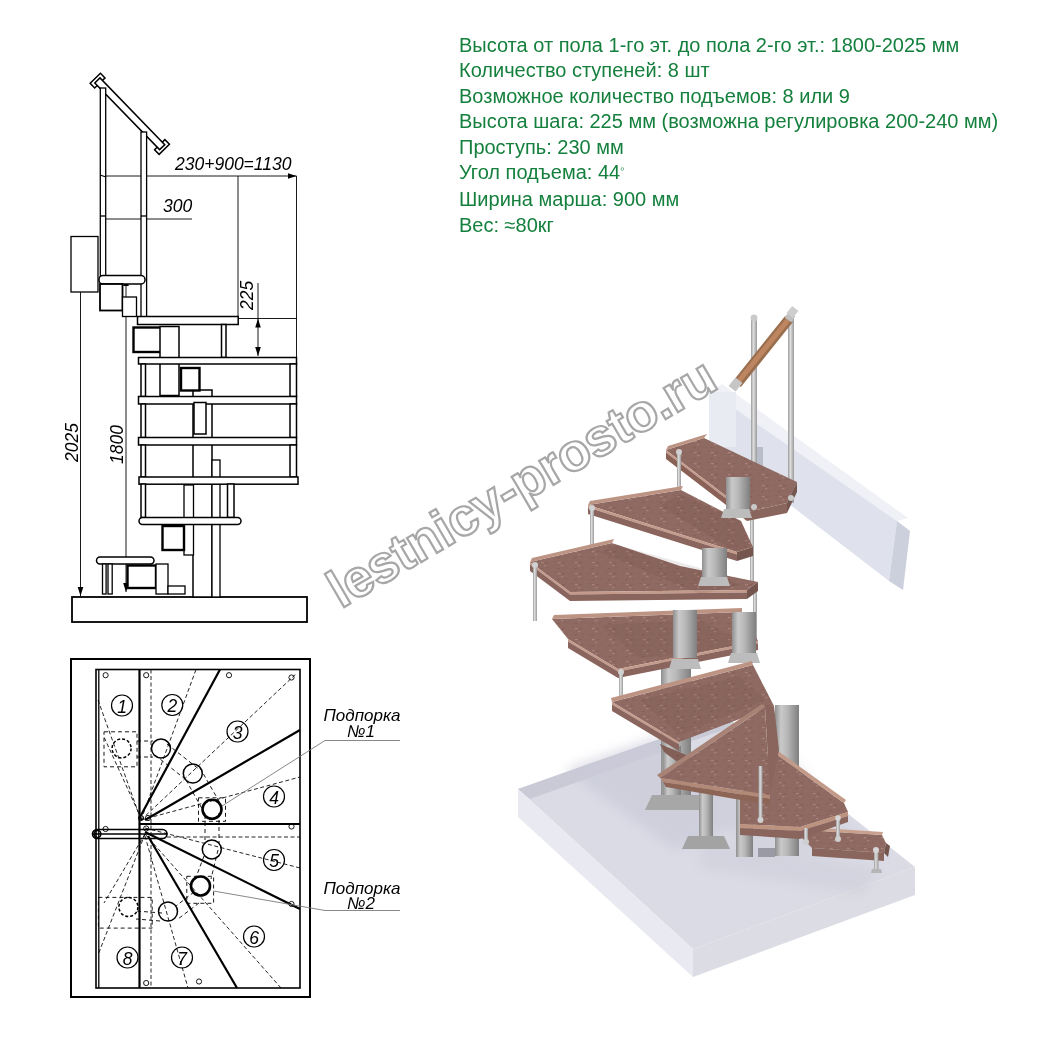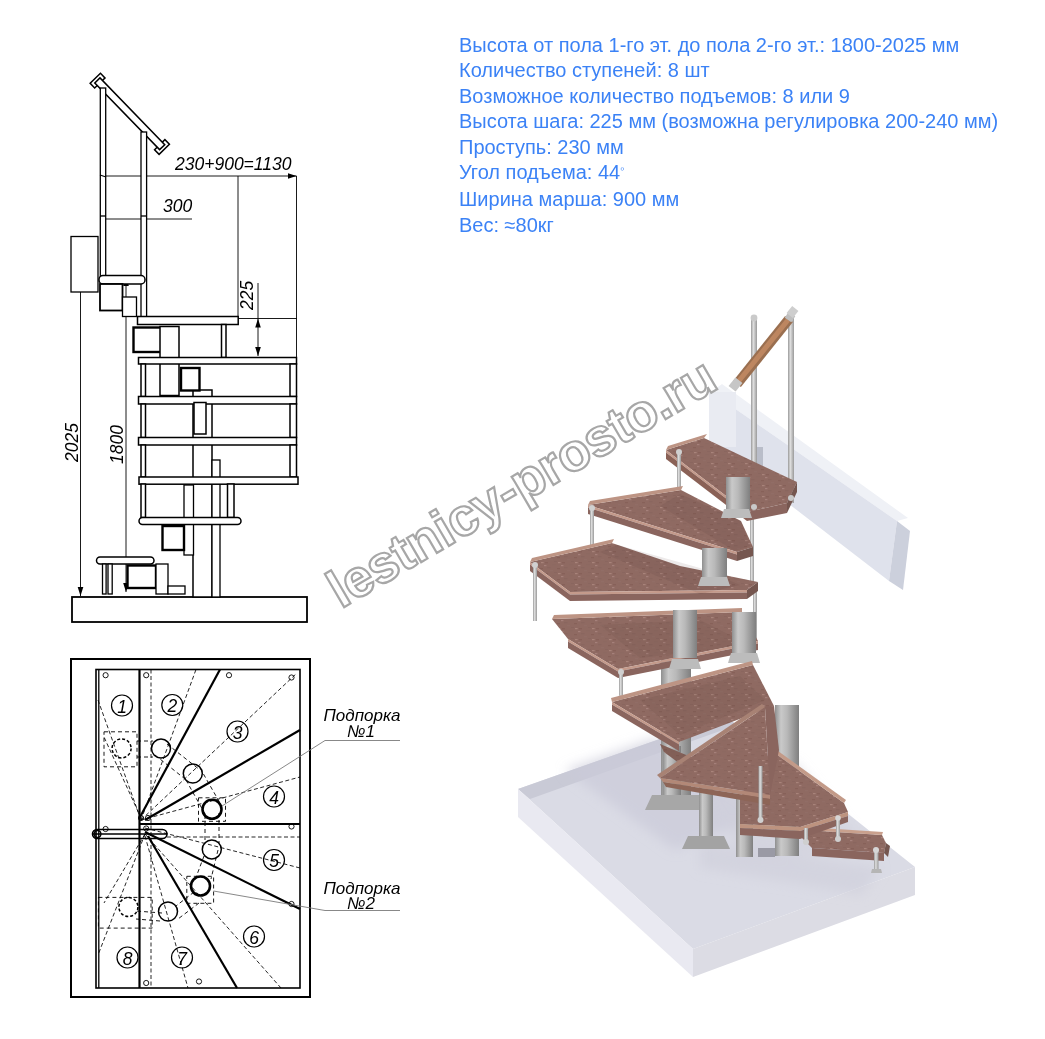--- a/index.html
+++ b/index.html
@@ -1,15 +1,15 @@
 <!DOCTYPE html>
 <html><head><meta charset="utf-8"><style>
 html,body{margin:0;padding:0;background:#fff}
 #page{position:relative;width:1045px;height:1039px;overflow:hidden;font-family:"Liberation Sans",sans-serif}
-#specs{position:absolute;left:459px;top:33px;font-size:20px;line-height:25.4px;color:#3b82f6}
+#specs{position:absolute;left:459px;top:33px;font-size:20px;line-height:25.4px;color:#15803d}
 svg{position:absolute;left:0;top:0}
 </style></head>
 <body>
 <div id="page">
 <svg width="1045" height="1039" viewBox="0 0 1045 1039">
 <defs>
 <pattern id="wd" width="17" height="11" patternUnits="userSpaceOnUse">
 <rect width="17" height="11" fill="#8f6a62"></rect>
 <rect x="1" y="1" width="3" height="1.4" fill="#876159"></rect>
 <rect x="8" y="3" width="4" height="1.4" fill="#8d6961"></rect>

